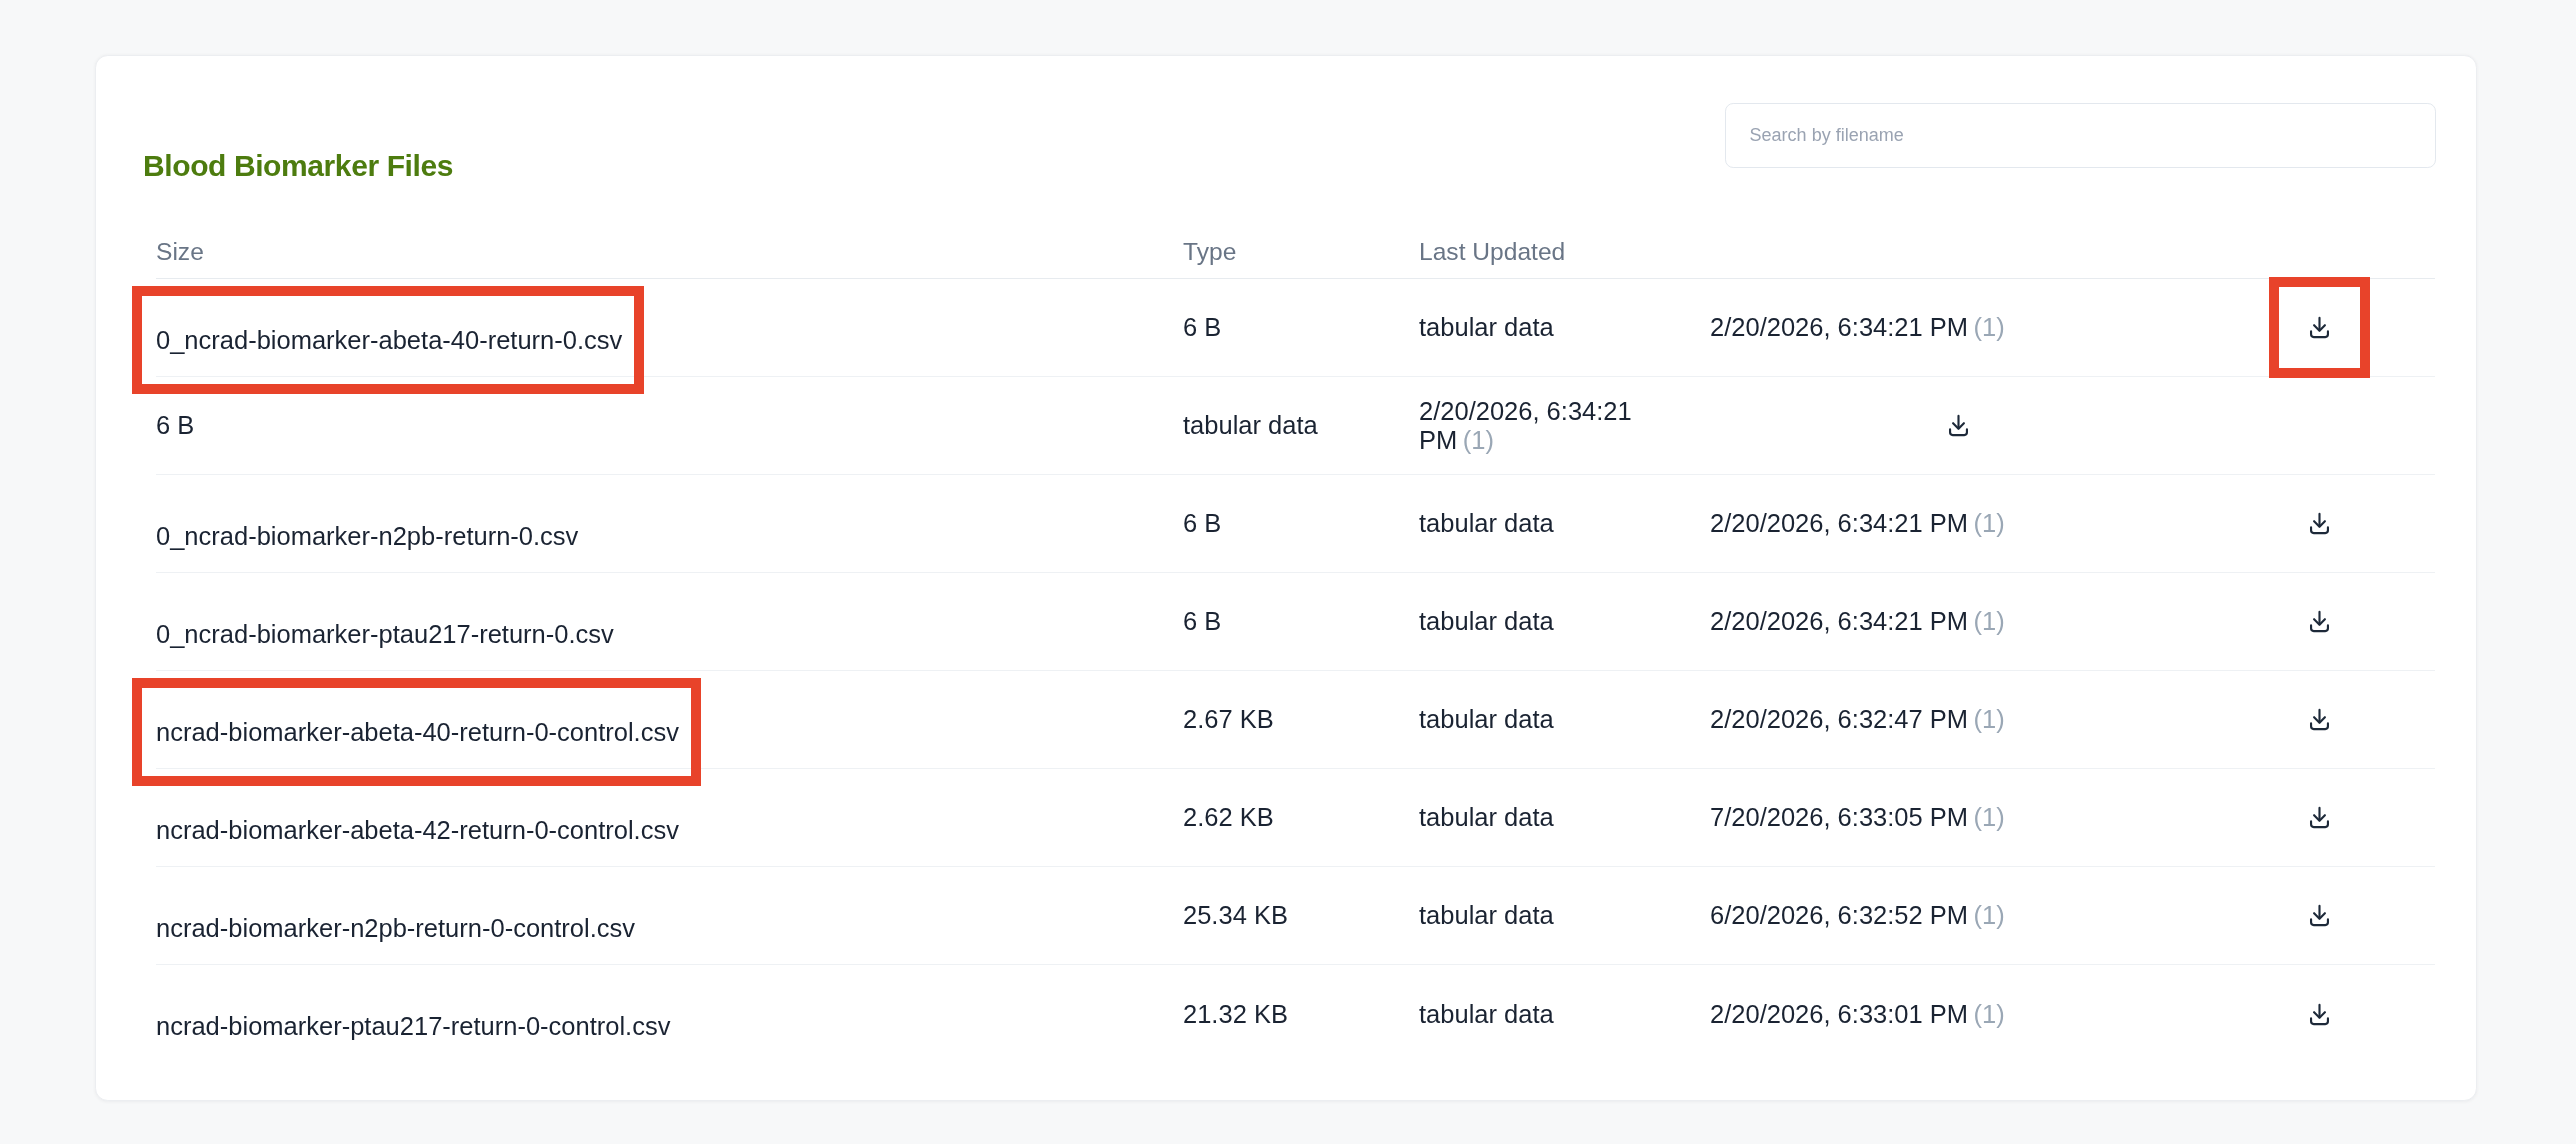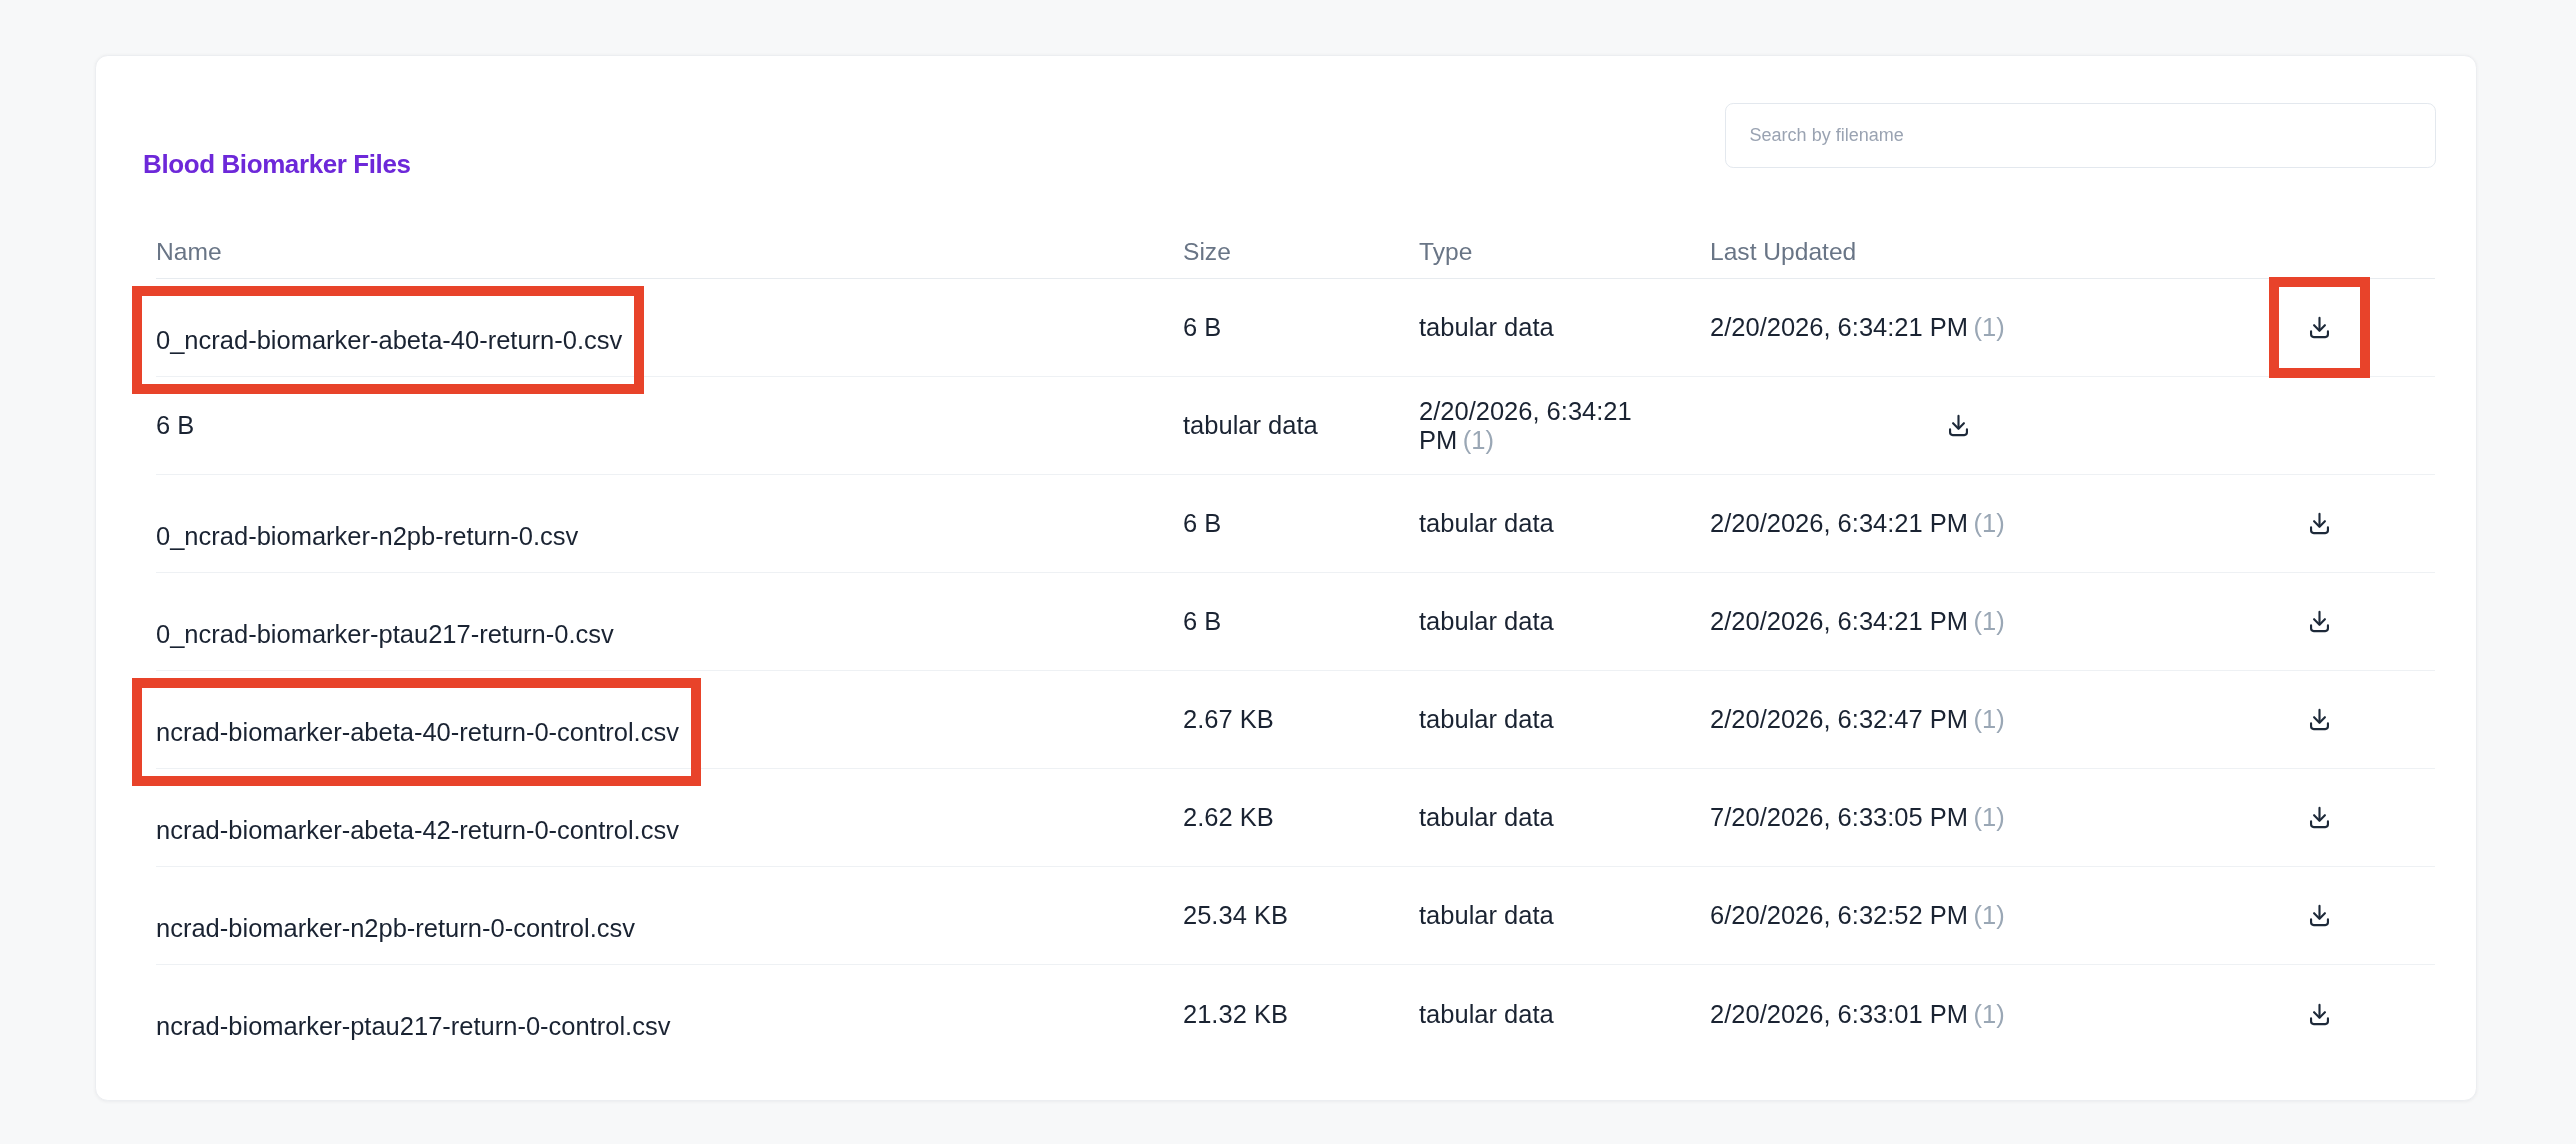--- a/index.html
+++ b/index.html
@@ -17,23 +17,23 @@
     left: 95px; top: 55px;
     width: 2382px; height: 1046px;
     background: #ffffff;
     border: 0.9px solid #eceef1;
     border-radius: 12.7px;
     box-shadow: 0 0.9px 3.6px rgba(16,24,40,0.05);
   }
   .page-title {
     position: absolute;
     left: 47px; top: 93px;
-    font-size: 26px;
+    font-size: 30px;
     font-weight: 700;
-    color: #6d28d9;
+    color: #4d7c0f;
     letter-spacing: -0.4px;
   }
   .search {
     position: absolute;
     left: 1629px; top: 47px;
     width: 711px; height: 65px;
     border: 1.8px solid #e3e8ee;
     border-radius: 8.2px;
     font-family: "Liberation Sans", sans-serif;
     font-size: 18px;
@@ -110,21 +110,20 @@
 
 <div class="screen">
   <div class="card">
 
     <div class="page-title">Blood Biomarker Files</div>
 
     <input class="search" type="text" placeholder="Search by filename" style="">
 
     <div class="table">
       <div class="thead">
-        <div class="th col-name">Name</div>
         <div class="th col-size">Size</div>
         <div class="th col-type">Type</div>
         <div class="th col-updated">Last Updated</div>
         <div class="th col-action"></div>
       </div>
       <div class="tbody">
   <div class="tr hl-name hl-dl">
     <div class="td col-name">
       <span class="name-wrap">
         <span>0_ncrad-biomarker-abeta-40-return-0.csv</span>

